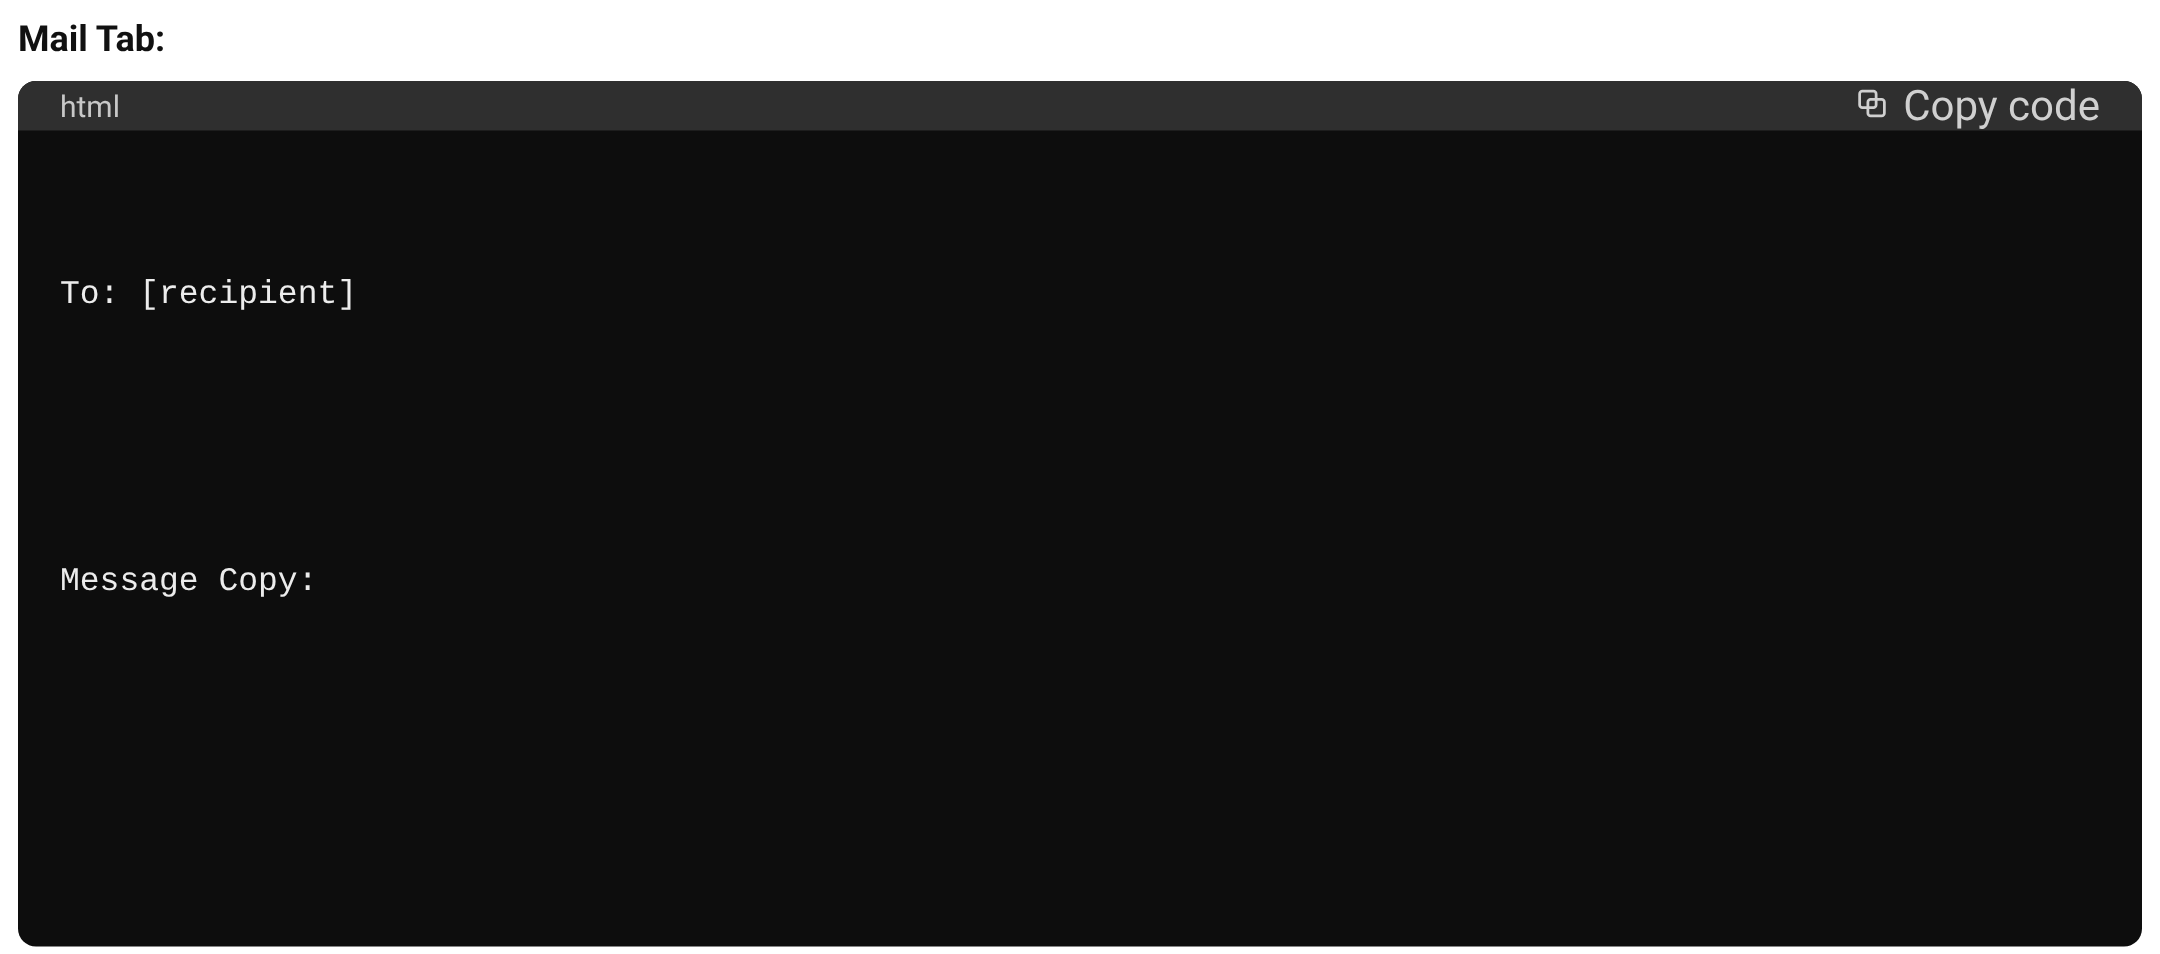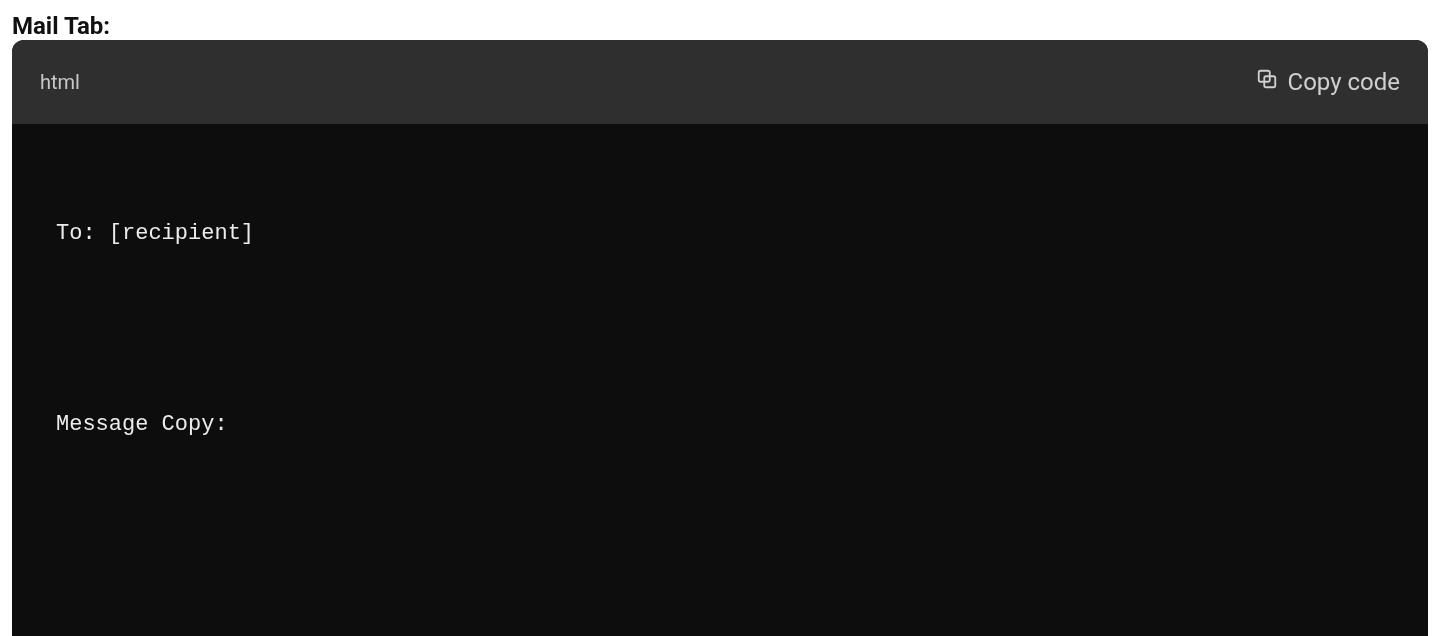--- a/index.html
+++ b/index.html
@@ -10,70 +10,69 @@
     body {
       font-family: -apple-system, BlinkMacSystemFont, "Segoe UI", Roboto, Helvetica, Arial, sans-serif;
       background: #ffffff;
       padding: 12px;
       width: 1440px;
     }
     .section-heading {
       font-size: 24px;
       font-weight: 700;
       color: #111111;
-      margin-bottom: 0;
+      margin-bottom: 14px;
     }
     .code-block {
       background: #0d0d0d;
       border-radius: 12px;
       overflow: hidden;
       width: 100%;
     }
     .code-header {
       background: #2f2f2f;
       display: flex;
       justify-content: space-between;
       align-items: center;
-      padding: 28px 28px;
+      padding: 0 28px;
     }
     .code-lang {
       color: #c8c8c8;
       font-size: 20px;
       font-weight: 400;
     }
     .copy-button {
       display: flex;
       align-items: flex-start;
       gap: 10px;
       background: none;
       border: none;
       cursor: pointer;
       color: #d0d0d0;
-      font-size: 24px;
+      font-size: 28px;
       font-family: inherit;
     }
     .copy-button svg {
       width: 22px;
       height: 22px;
       stroke: #d0d0d0;
       fill: none;
       stroke-width: 2;
     }
     .code-body {
       padding: 30px 28px 36px 28px;
       color: #ececec;
       font-family: "SFMono-Regular", Consolas, "Liberation Mono", Menlo, monospace;
       font-size: 22px;
       line-height: 1.45;
       white-space: pre;
     }
     .code-line {
       display: block;
       min-height: 1.45em;
-      margin-left: 16px;
     }
   </style>
 </head>
 <body>
 
 <h2 class="section-heading">Mail Tab:</h2>
 
 <div class="code-block">
   <div class="code-header">
     <span class="code-lang">html</span>

